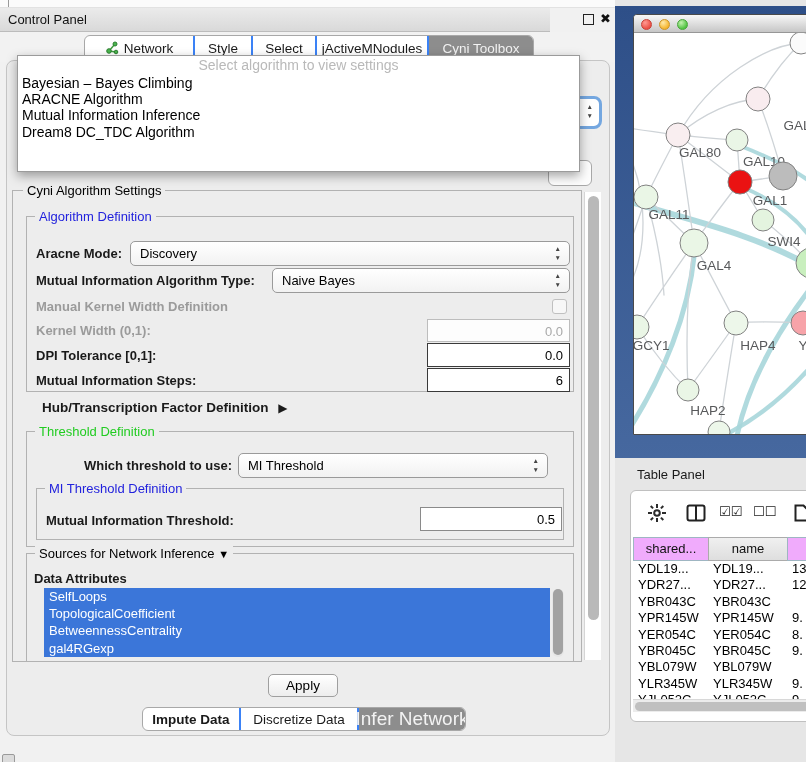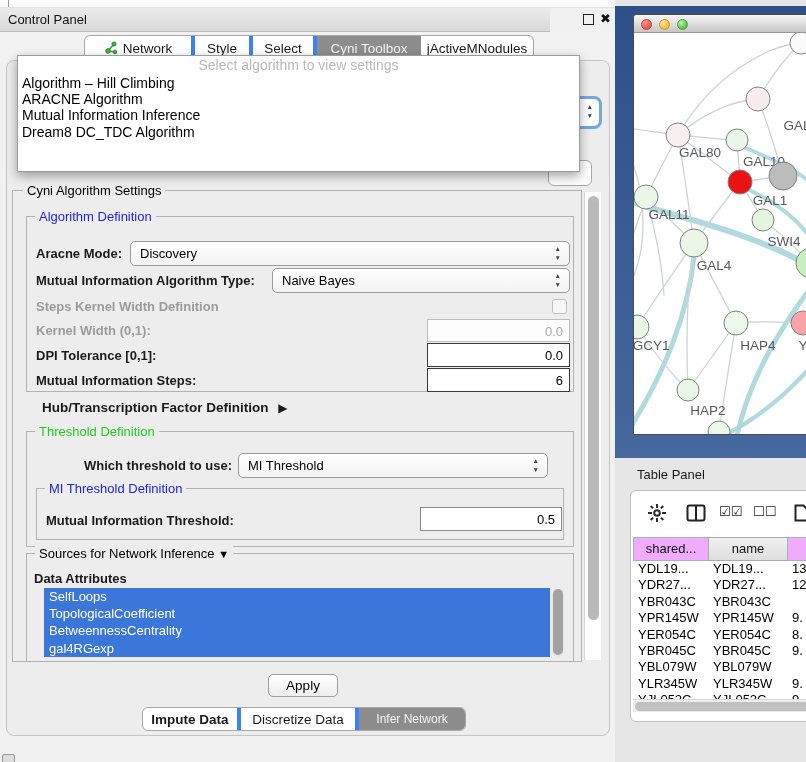--- a/index.html
+++ b/index.html
@@ -15,21 +15,21 @@
     background:linear-gradient(#ebebeb,#d9d9d9); border-bottom:1px solid #bcbcbc; }
   #cp-title { position:absolute; left:8px; top:4px; font-size:13px; color:#111; }
   .win-btn { position:absolute; top:6px; cursor:default; }
   #cp-float { left:583px; width:11px; height:11px; border:1.5px solid #222; background:transparent; }
   #cp-close { left:600px; top:3px; font-size:13px; font-weight:bold; color:#111; }
 
   #tab-strip-row { left:0; top:32px; width:615px; height:30px; background:#f2f2f2; }
   #tab-strip { position:absolute; left:84px; top:3px; height:26px; display:flex;
     border:1px solid #a8a8a8; border-radius:6px; background:#fff; overflow:hidden; }
   .tab { display:flex; align-items:center; justify-content:center; font-size:13.5px; color:#1a1a1a;
-    border-right:4px solid #3b82f6; padding:0 4px; white-space:nowrap; }
+    border-right:2px solid #3b82f6; padding:0 4px; white-space:nowrap; }
   .tab:last-child { border-right:none; }
   .tab.selected { background:#8d8d8d; color:#f3f3f3; border-right:none; }
   .tab .tab-ico { margin-right:5px; display:inline-flex; }
 
   #main-panel { left:6px; top:60px; width:604px; height:676px; background:#ededed;
     border:1px solid #c5c5c5; border-radius:8px; }
 
   
   #combo-focus-frag { left:556px; top:96px; width:46px; height:33px; background:#fff;
     border:3px solid #74a7e0; border-radius:8px; }
@@ -143,40 +143,40 @@
             </svg>
           </span>
           <span>Network</span>
         </div>
         <div class="tab" style="width: 58px;">
           <span>Style</span>
         </div>
         <div class="tab" style="width: 64px;">
           <span>Select</span>
         </div>
+        <div class="tab" style="width: 112px;">
+          <span>jActiveMNodules</span>
+        </div>
         <div class="tab selected" style="width: 104px;">
           <span>Cyni Toolbox</span>
-        </div>
-        <div class="tab" style="width: 112px;">
-          <span>jActiveMNodules</span>
         </div>
       </div>
   </div>
 
   <div class="abs" id="main-panel"></div>
 
   <div class="abs" id="combo-focus-frag">
     <div class="arrows" style="position:absolute;right:6px;top:4px;font-size:6.5px;line-height:8.5px;color:#444;">▲<br>▼</div>
   </div>
   <div class="abs" id="combo-frag2"></div>
 
   <div class="abs" id="algo-dropdown">
     <div id="dd-prompt">Select algorithm to view settings</div>
     <div id="dd-items">
-        <div class="dd-item">Algorithm – Hill Climbing</div>
+        <div class="dd-item">Bayesian – Bayes Climbing</div>
         <div class="dd-item bold">ARACNE Algorithm</div>
         <div class="dd-item">Mutual Information Inference</div>
         <div class="dd-item">Dream8 DC_TDC Algorithm</div>
       </div>
   </div>
 
   <div class="fieldset" id="fs-settings" style="left:12px;top:190px;width:570px;height:472px;">
     <span class="legend" style="left:10px;">Cyni Algorithm Settings</span>
   </div>
 
@@ -186,21 +186,21 @@
   <span class="lbl abs" style="left:36px;top:246px;">Aracne Mode:</span>
   <div class="combo" style="left:130px;top:241px;width:440px;">
     <div class="val">Discovery</div>
     <div class="arrows">▲<br>▼</div>
   </div>
   <span class="lbl abs" style="left:36px;top:273px;">Mutual Information Algorithm Type:</span>
   <div class="combo" style="left:272px;top:268px;width:298px;">
     <div class="val">Naive Bayes</div>
     <div class="arrows">▲<br>▼</div>
   </div>
-  <span class="lbl disabled abs" style="left:36px;top:299px;">Steps Kernel Width Definition</span>
+  <span class="lbl disabled abs" style="left:36px;top:299px;">Manual Kernel Width Definition</span>
   <span class="checkbox abs" style="left:552px;top:299px;"></span>
   <span class="lbl disabled abs" style="left:36px;top:323px;">Kernel Width (0,1):</span>
   <div class="numfield disabled" style="left:427px;top:319px;width:143px;">0.0</div>
   <span class="lbl abs" style="left:36px;top:348px;">DPI Tolerance [0,1]:</span>
   <div class="numfield" style="left:427px;top:343px;width:143px;">0.0</div>
   <span class="lbl abs" style="left:36px;top:373px;">Mutual Information Steps:</span>
   <div class="numfield" style="left:427px;top:368px;width:143px;">6</div>
 
   <span class="lbl abs" style="left:42px;top:400px;font-size:13.5px;">
     <span>Hub/Transcription Factor Definition</span>
@@ -246,21 +246,21 @@
 
   <div class="abs" id="apply-btn">Apply</div>
 
   <div id="bottom-tab-strip">
       <div class="tab" style="width: 98px; font-size: 13.5px; font-weight: bold;">
         <span>Impute Data</span>
       </div>
       <div class="tab" style="width: 118px; font-size: 13.5px; font-weight: normal;">
         <span>Discretize Data</span>
       </div>
-      <div class="tab selected" style="width: 106px; font-size: 12px; font-weight: normal;">
+      <div class="tab selected" style="width: 106px; font-size: 19px; font-weight: normal;">
         <span>Infer Network</span>
       </div>
     </div>
 
   <div class="abs" id="panel-bottom-gap"></div>
   <div class="abs" id="corner-icon"></div>
 
   <div class="abs" id="right-top-strip"></div>
   <div class="abs" id="desktop"></div>
 

